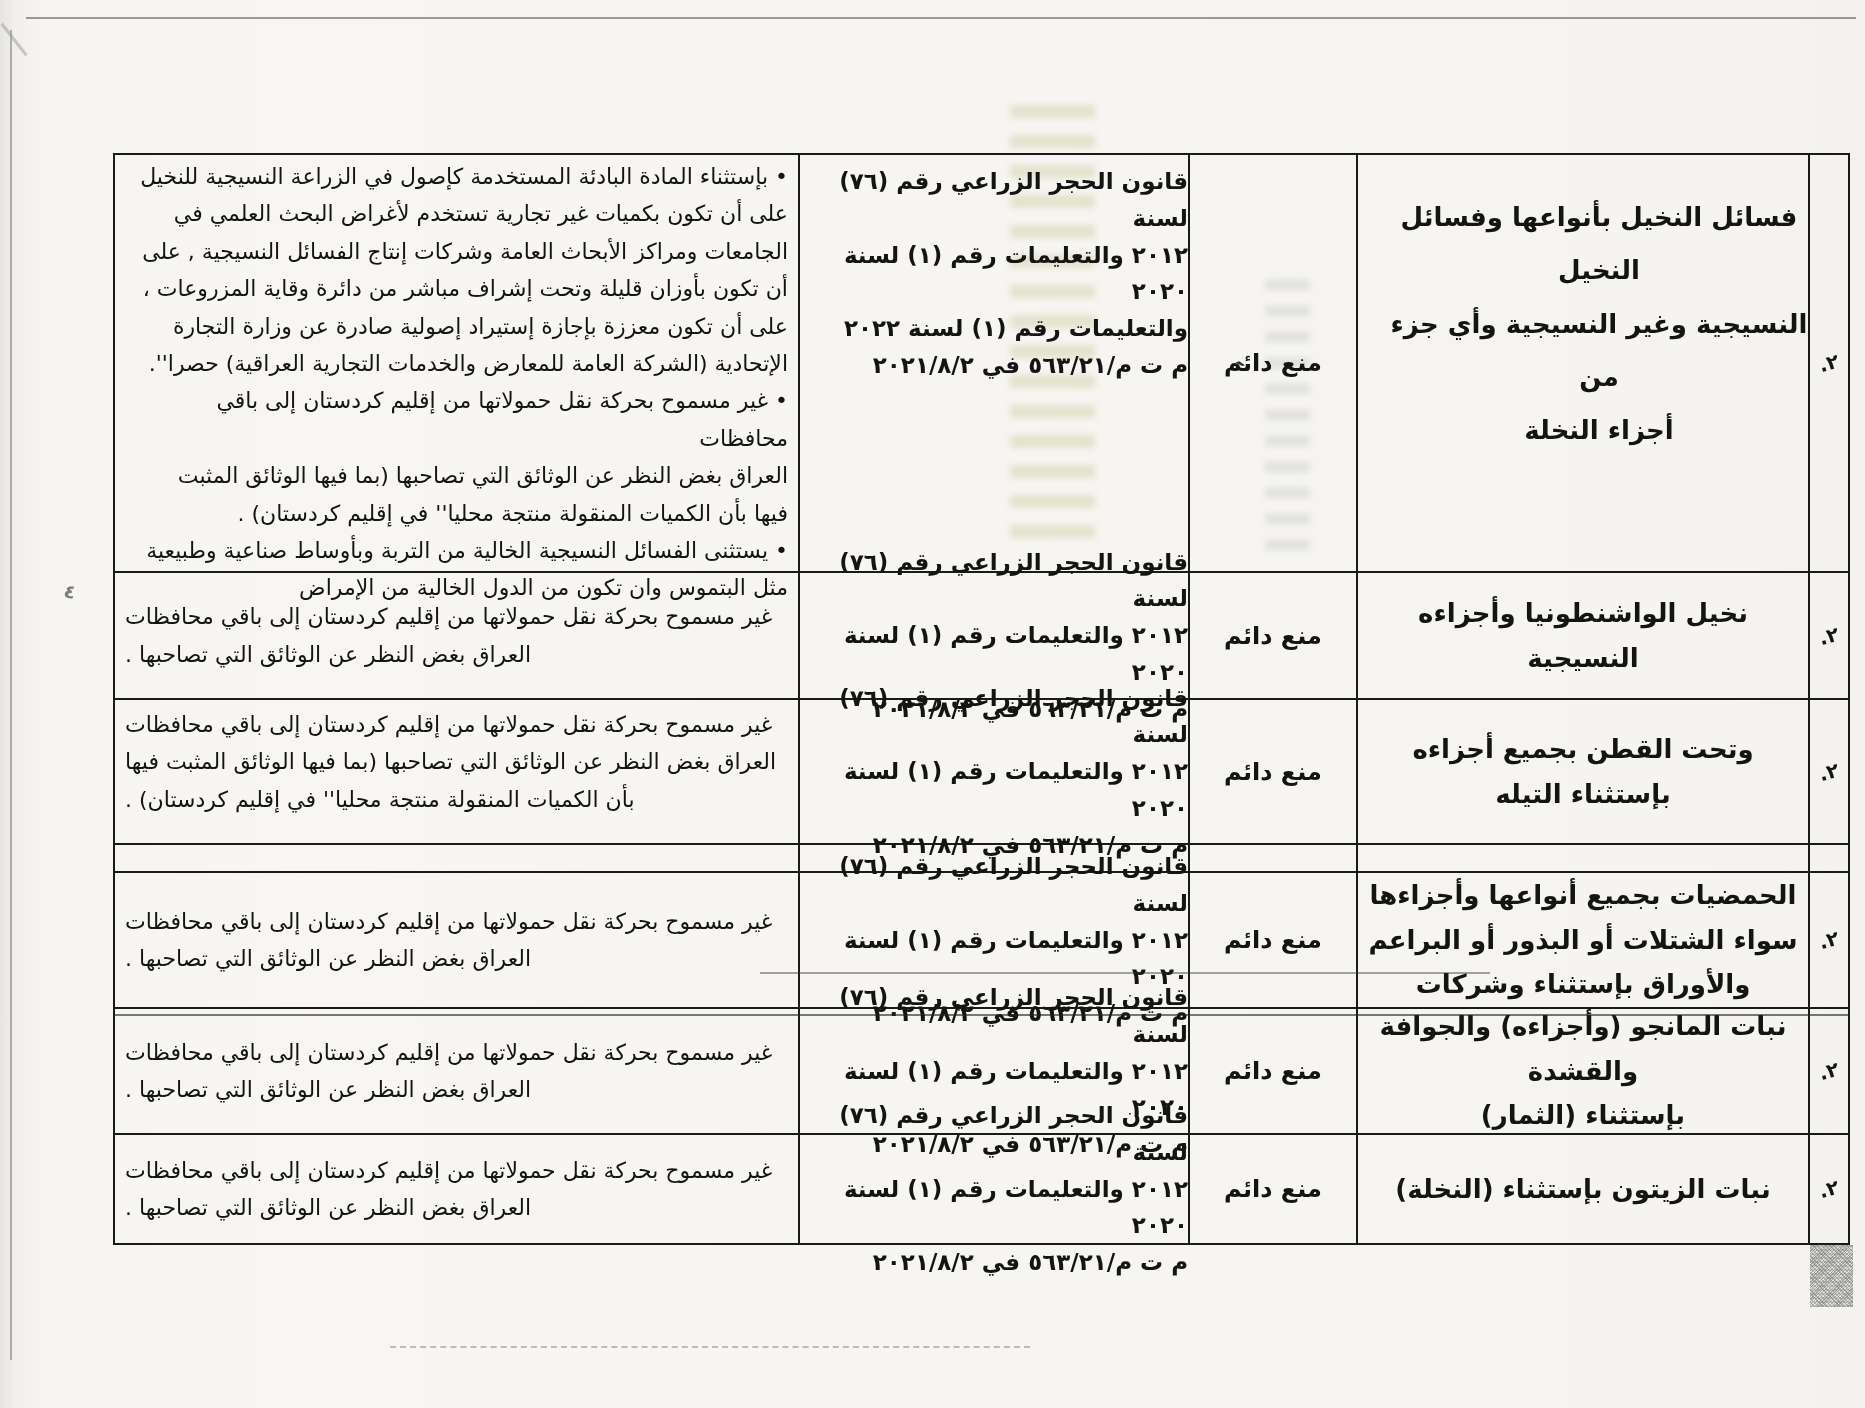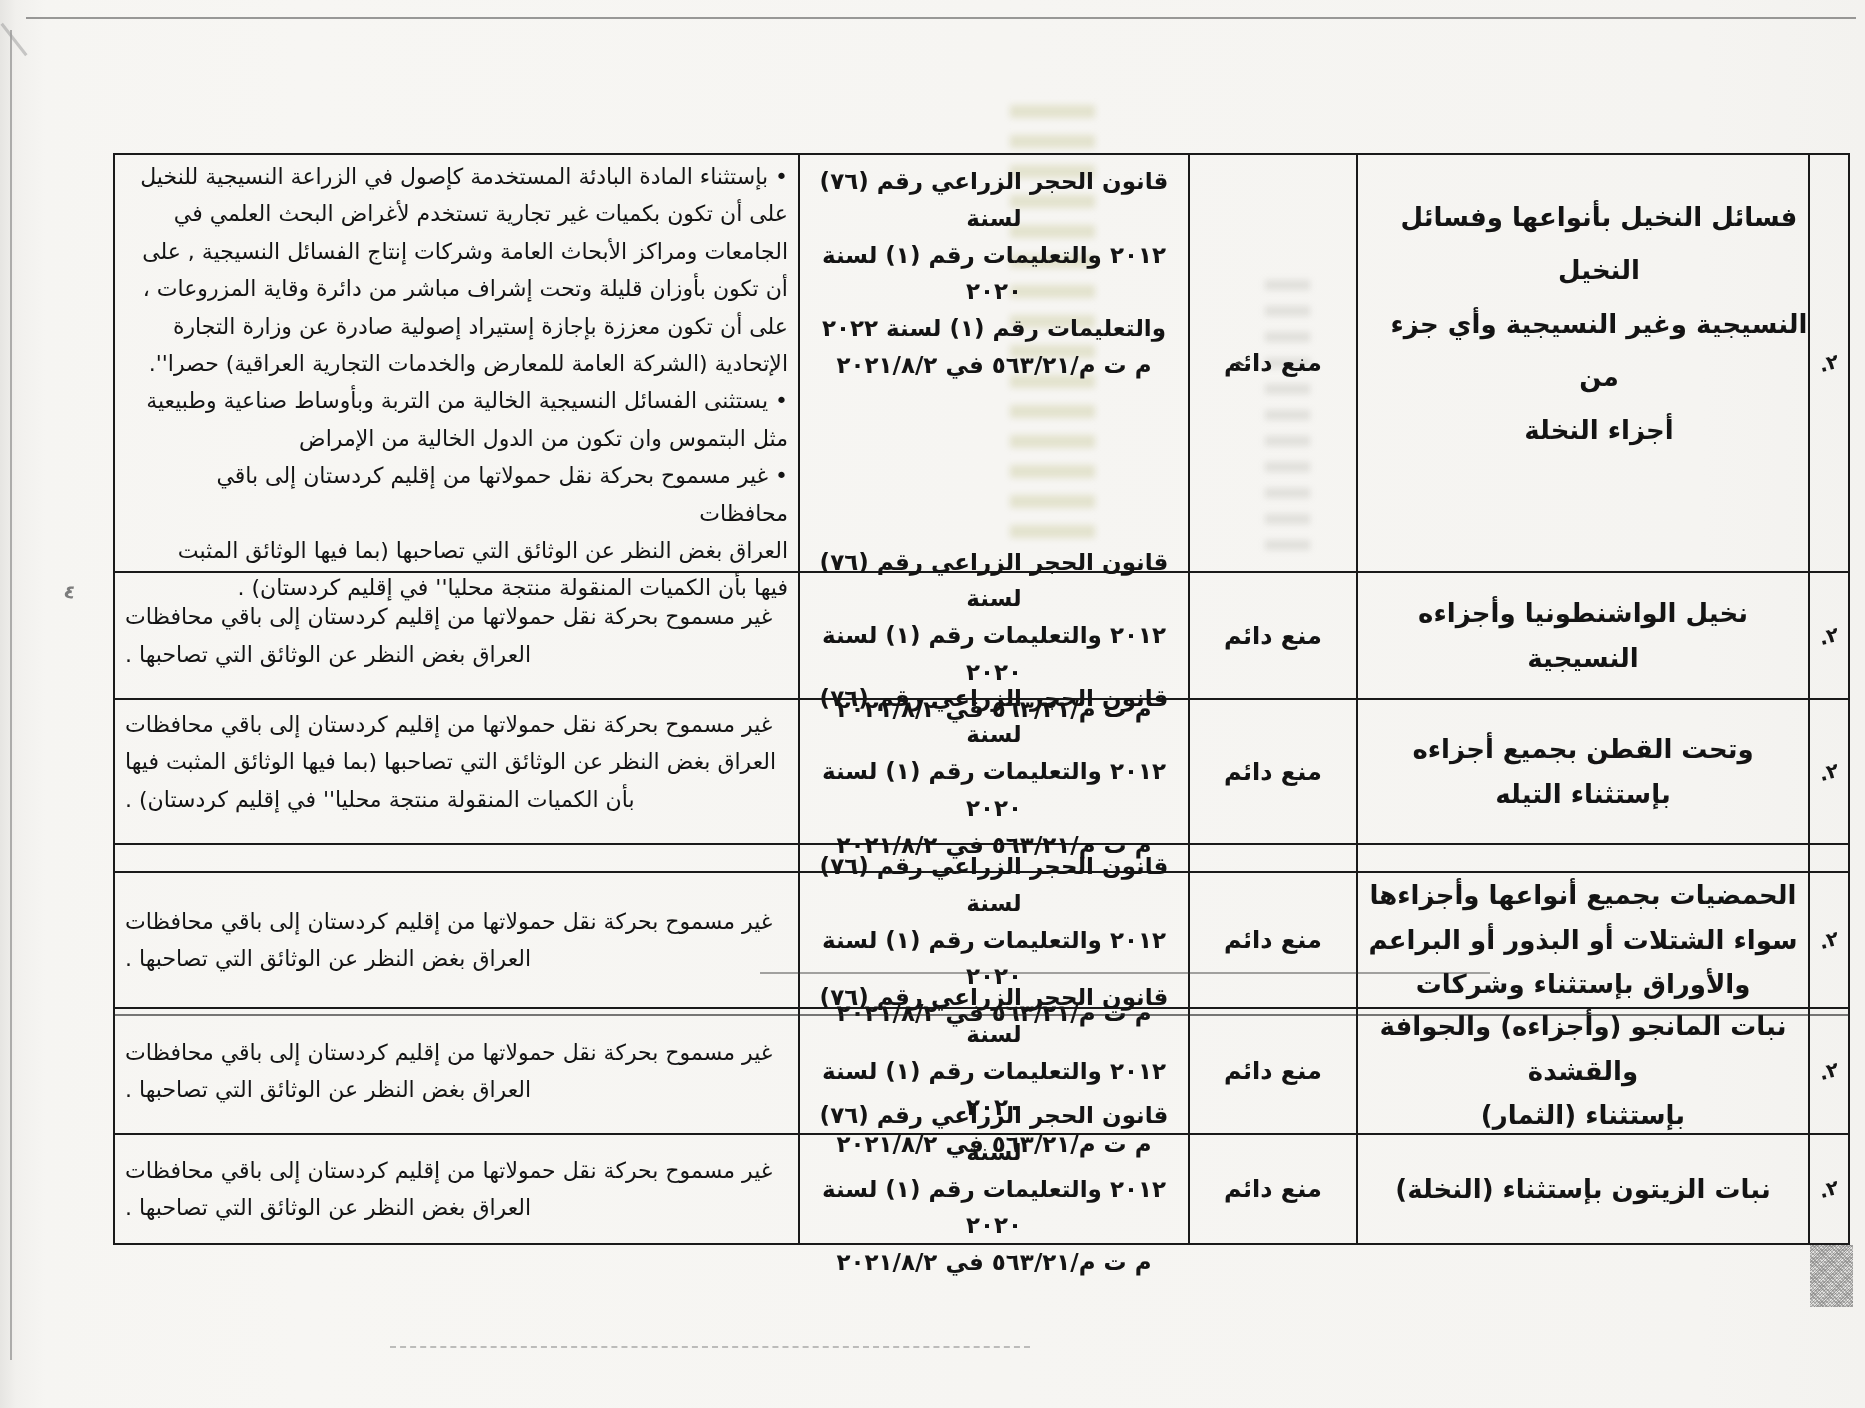--- a/index.html
+++ b/index.html
@@ -42,21 +42,21 @@
     color:#141414;
   }
   .cell{box-sizing:border-box;display:flex;align-items:center;justify-content:center;overflow:visible;background:transparent;}
   .bl{border-left:2px solid #1a1a1a;}
   .bb{border-bottom:2px solid #1a1a1a;}
   .numfrag{font-weight:bold;font-size:20px;color:#151515;transform:rotate(-14deg);letter-spacing:1px;}
   .item-text{font-weight:bold;font-size:26px;line-height:1.72;white-space:pre-line;text-align:center;}
   .r1-item{align-items:flex-start;padding-top:36px;padding-left:32px;}
   .r1-item .item-text{line-height:2.05;}
   .status-text{font-weight:bold;font-size:24px;}
-  .law-text{font-weight:bold;font-size:23px;line-height:1.6;white-space:pre-line;text-align:center;}
+  .law-text{font-weight:bold;font-size:23px;line-height:1.6;white-space:pre-line;text-align:right;}
   .r1-law{align-items:flex-start;padding-top:8px;}
   .notes-cell{flex-direction:column;padding:0 10px;}
   .notes-cell p{margin:0;font-weight:normal;font-size:22px;line-height:1.7;white-space:pre-line;width:100%;}
   .r1-notes{justify-content:flex-start;padding-top:3px;}
   .r1-notes p{text-align:right;}
   .c-notes p{text-align:left;}
   .r3-notes{justify-content:flex-start;padding-top:6px;}
 </style>
 </head>
 <body>
@@ -86,25 +86,25 @@
 والتعليمات رقم (١) لسنة ٢٠٢٢
 م ت م/٥٦٣/٢١ في ٢٠٢١/٨/٢</div>
   </div>
   <div class="cell bb notes-cell r1-notes">
     <p>• بإستثناء المادة البادئة المستخدمة كإصول في الزراعة النسيجية للنخيل
 على أن تكون بكميات غير تجارية تستخدم لأغراض البحث العلمي في
 الجامعات ومراكز الأبحاث العامة وشركات إنتاج الفسائل النسيجية , على
 أن تكون بأوزان قليلة وتحت إشراف مباشر من دائرة وقاية المزروعات ،
 على أن تكون معززة بإجازة إستيراد إصولية صادرة عن وزارة التجارة
 الإتحادية (الشركة العامة للمعارض والخدمات التجارية العراقية) حصرا''.</p>
-    <p>• يستثنى الفسائل النسيجية الخالية من التربة وبأوساط صناعية وطبيعية
-مثل البتموس وان تكون من الدول الخالية من الإمراض</p>
     <p>• غير مسموح بحركة نقل حمولاتها من إقليم كردستان إلى باقي محافظات
 العراق بغض النظر عن الوثائق التي تصاحبها (بما فيها الوثائق المثبت
 فيها بأن الكميات المنقولة منتجة محليا'' في إقليم كردستان) .</p>
+    <p>• يستثنى الفسائل النسيجية الخالية من التربة وبأوساط صناعية وطبيعية
+مثل البتموس وان تكون من الدول الخالية من الإمراض</p>
   </div>
 
   <div class="cell hatch bl bb">
     <span class="numfrag">٢.</span>
   </div>
   <div class="cell bl bb">
     <div class="item-text">نخيل الواشنطونيا وأجزاءه النسيجية</div>
   </div>
   <div class="cell bl bb">
     <span class="status-text">منع دائم</span>

